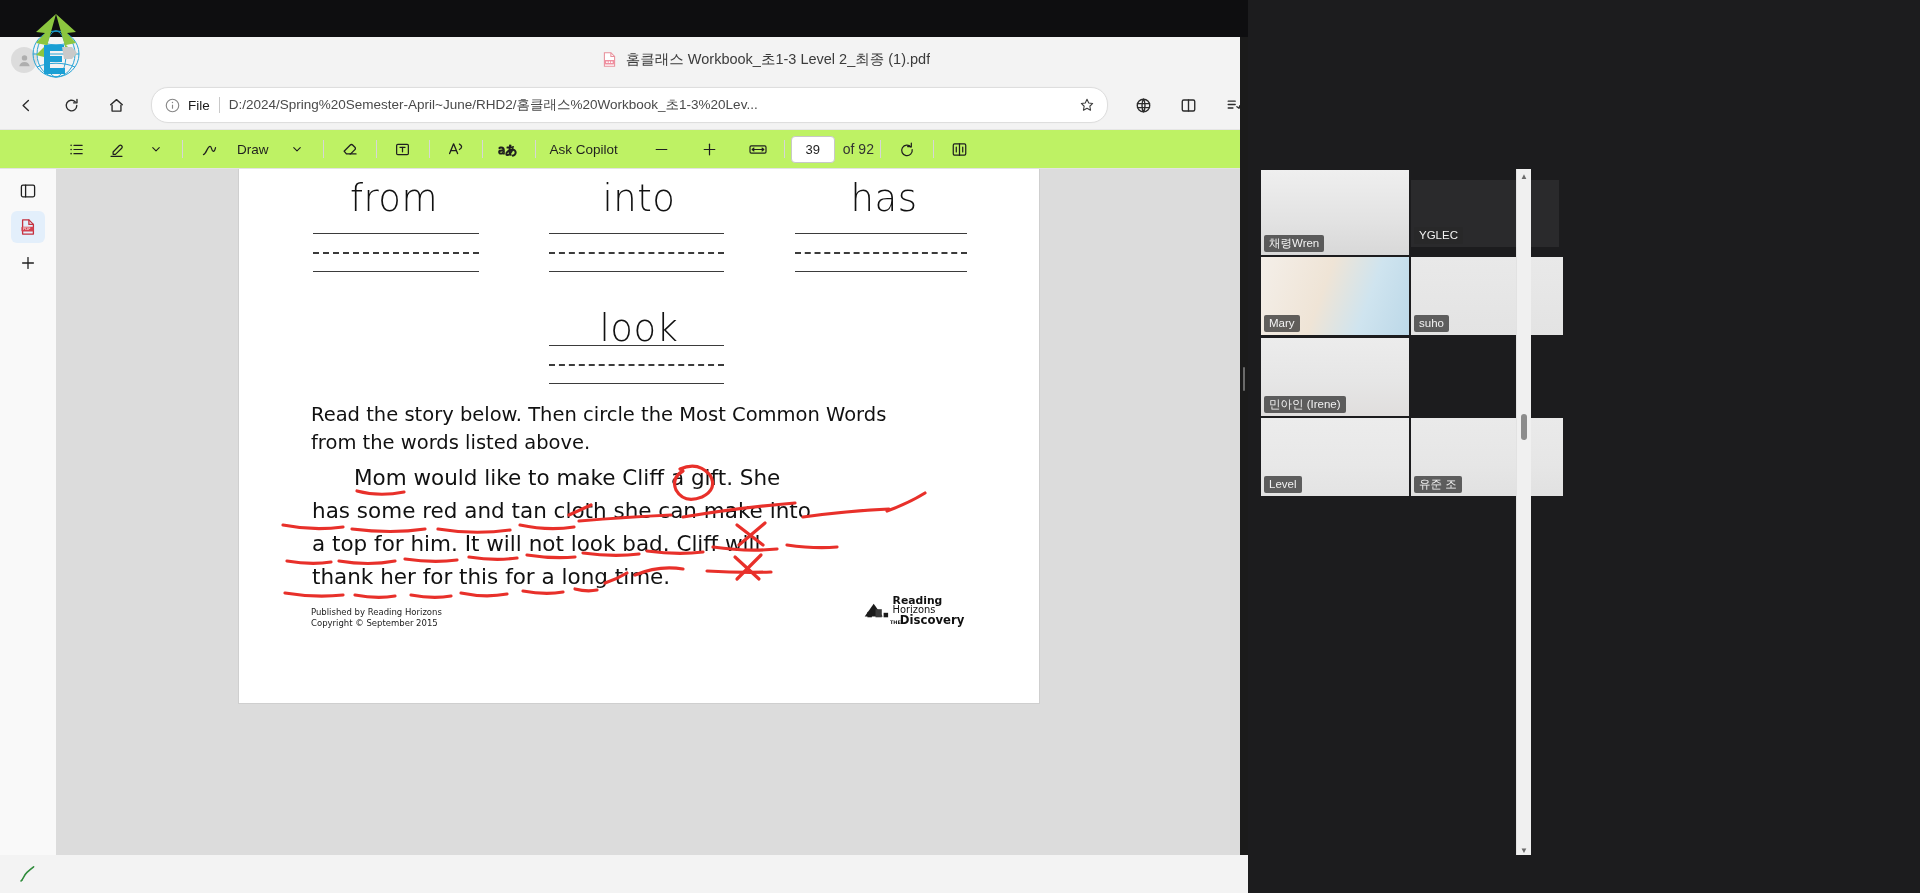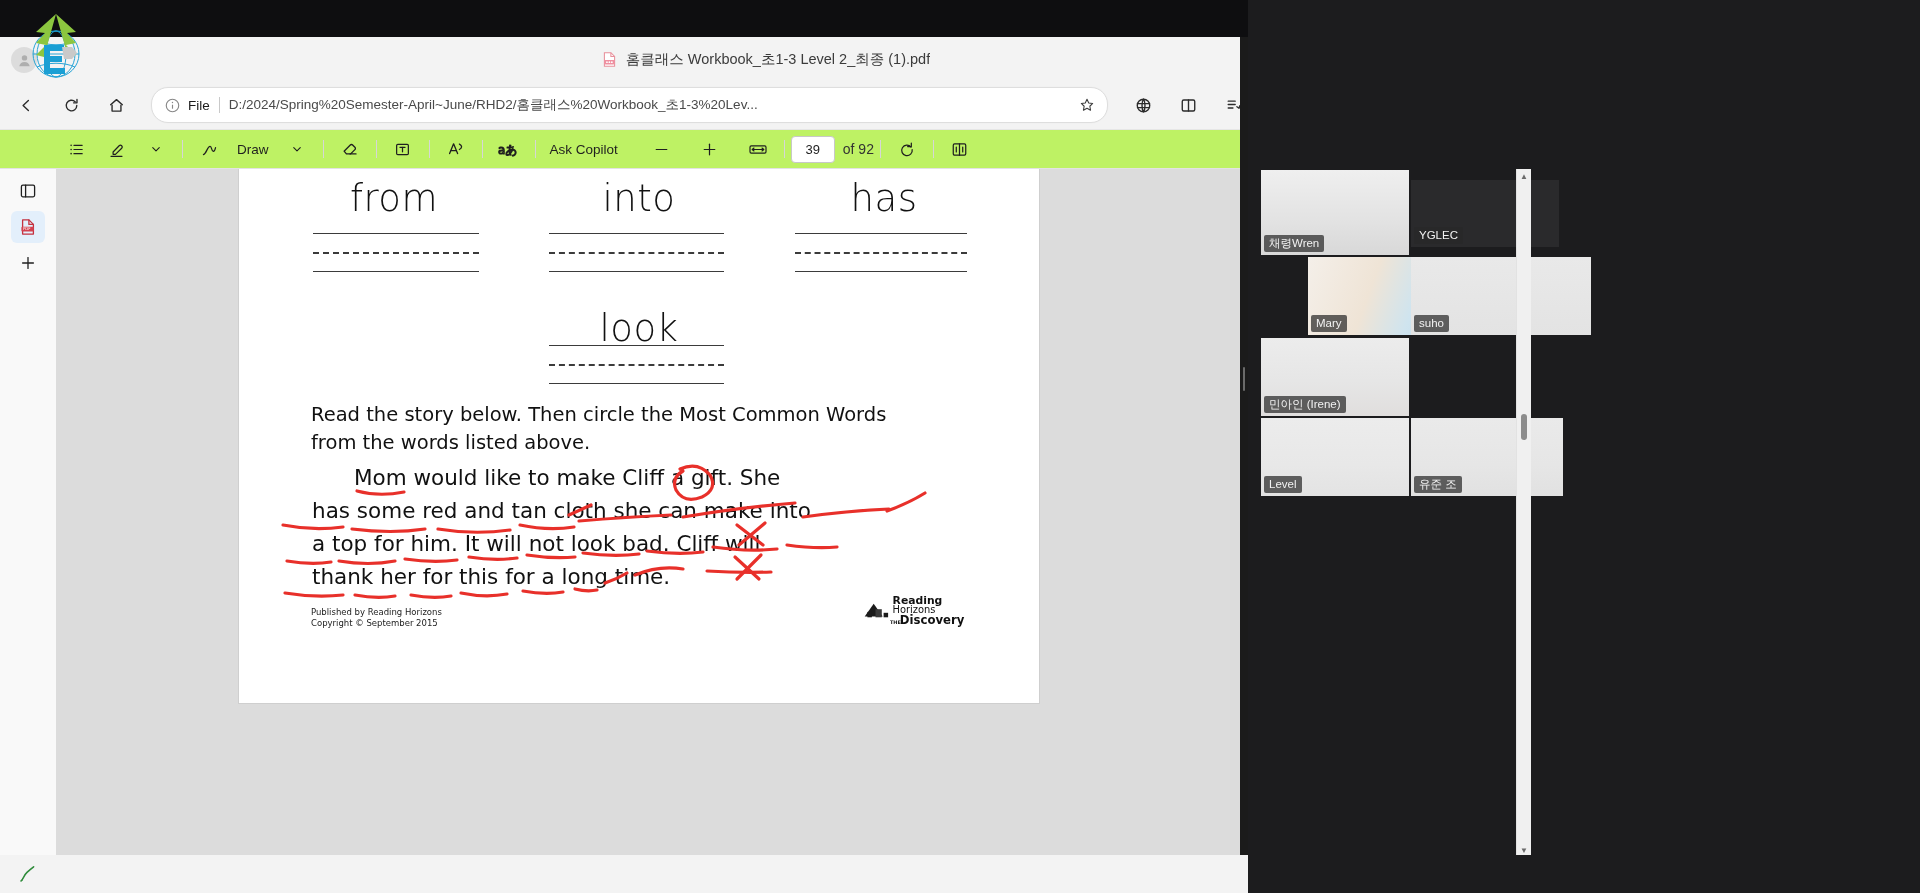--- a/index.html
+++ b/index.html
@@ -157,21 +157,21 @@
   .vpanel{position:absolute;left:1248px;top:0;width:672px;height:893px;background:#1c1c1e;}
   .tile{
     position:absolute;background:#2a2a2c;overflow:hidden;
   }
   .tile .thumb{position:absolute;inset:0;}
   .tile .nm{
     position:absolute;left:3px;bottom:3px;max-width:calc(100% - 8px);
     background:rgba(40,40,40,.72);color:#f2f2f2;font-size:11.5px;line-height:15px;
     padding:1px 5px;border-radius:2px;white-space:nowrap;overflow:hidden;text-overflow:ellipsis;
   }
-  .tile.active{outline:3px solid #9ad329;outline-offset:-3px;margin-left:47px;}
+  .tile.active{outline:3px solid #9ad329;outline-offset:-3px;}
 
   
   .ph-blank{background:#e8e8e8;}
   .ph-blank2{background:#ebebeb;}
 </style>
 </head>
 <body>
 
 <div class="root">
   <div class="desktop-bg"></div>
@@ -647,21 +647,21 @@
     <div class="tile" style="left:163px;top:180px;width:148px;height:67px;">
       <div class="thumb" style="background:linear-gradient(170deg,#cfc0ae 0%,#8a7057 48%,#5d4staticgray 49%,#6b4f38 100%);"></div>
       <div class="nm">YGLEC</div>
     </div>
 
     <div class="tile active" style="left:13px;top:257px;width:148px;height:78px;">
       <div class="thumb" style="background:linear-gradient(110deg,#f4efe9 0%,#efe4d6 42%,#cfe4ef 70%,#bcd8e8 100%);"></div>
       <div class="nm">Mary</div>
     </div>
 
-    <div class="tile" style="left:163px;top:257px;width:180px;height:78px;">
+    <div class="tile" style="left:163px;top:257px;width:152px;height:78px;">
       <div class="thumb ph-blank2" style="background:linear-gradient(180deg,#e9e9e9 0%,#e3e3e3 100%);"></div>
       <div class="nm">suho</div>
     </div>
 
     <div class="tile" style="left:13px;top:338px;width:148px;height:78px;">
       <div class="thumb" style="background:linear-gradient(180deg,#ececec 0%,#e6e6e6 55%,#e0dedd 100%);"></div>
       <div class="nm">민아인 (Irene)</div>
     </div>
 
 

